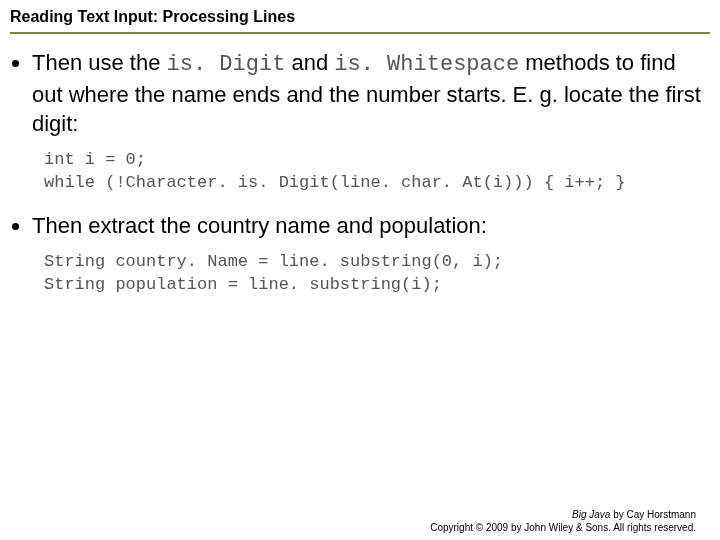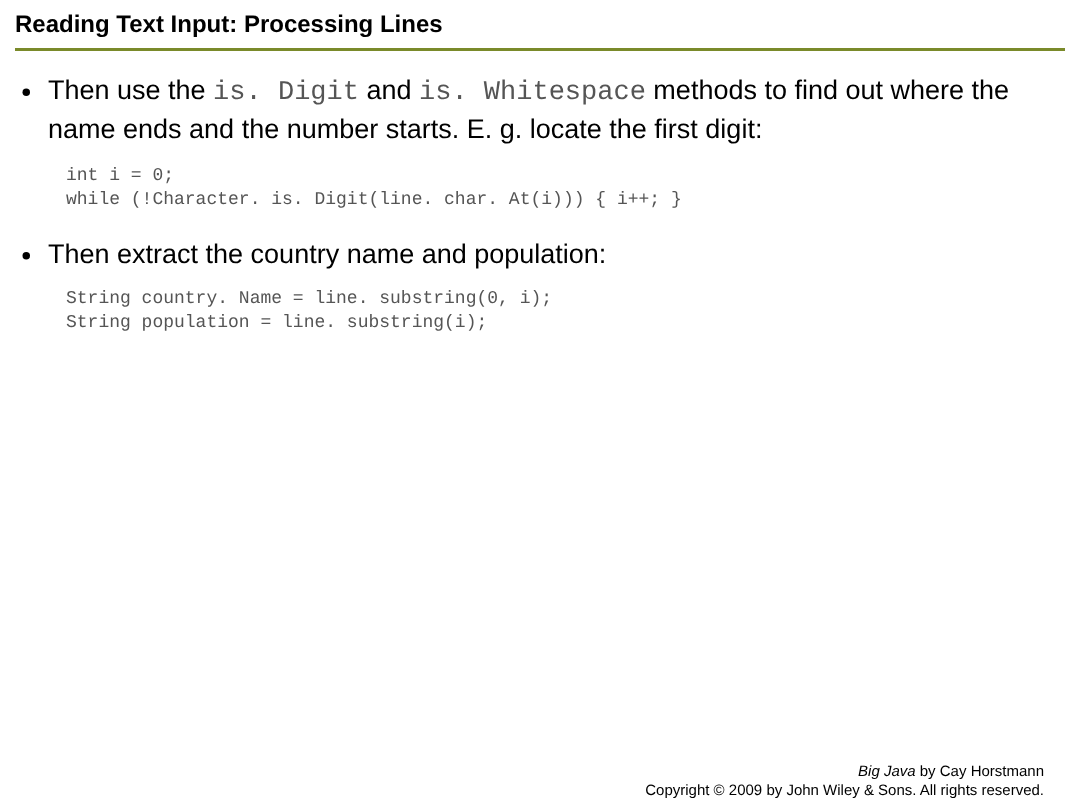--- a/index.html
+++ b/index.html
@@ -27,32 +27,32 @@
   .title-rule .olive {
     height: 2px;
     background: #7a8a2a;
   }
   ul.content {
     margin: 14px 0 0 0;
     padding: 0 4px 0 22px;
     list-style-type: disc;
   }
   ul.content > li {
-    font-size: 18px;
+    font-size: 22px;
     line-height: 1.35;
     margin-bottom: 8px;
   }
   .mono {
     font-family: "Courier New", Courier, monospace;
     color: #555;
   }
   .code-block {
     font-family: "Courier New", Courier, monospace;
     color: #555;
-    font-size: 12px;
+    font-size: 17px;
     white-space: pre;
     margin: 10px 0 16px 34px;
     line-height: 1.35;
   }
   .footer {
     position: absolute;
     right: 24px;
     bottom: 6px;
     text-align: right;
     font-size: 10px;

